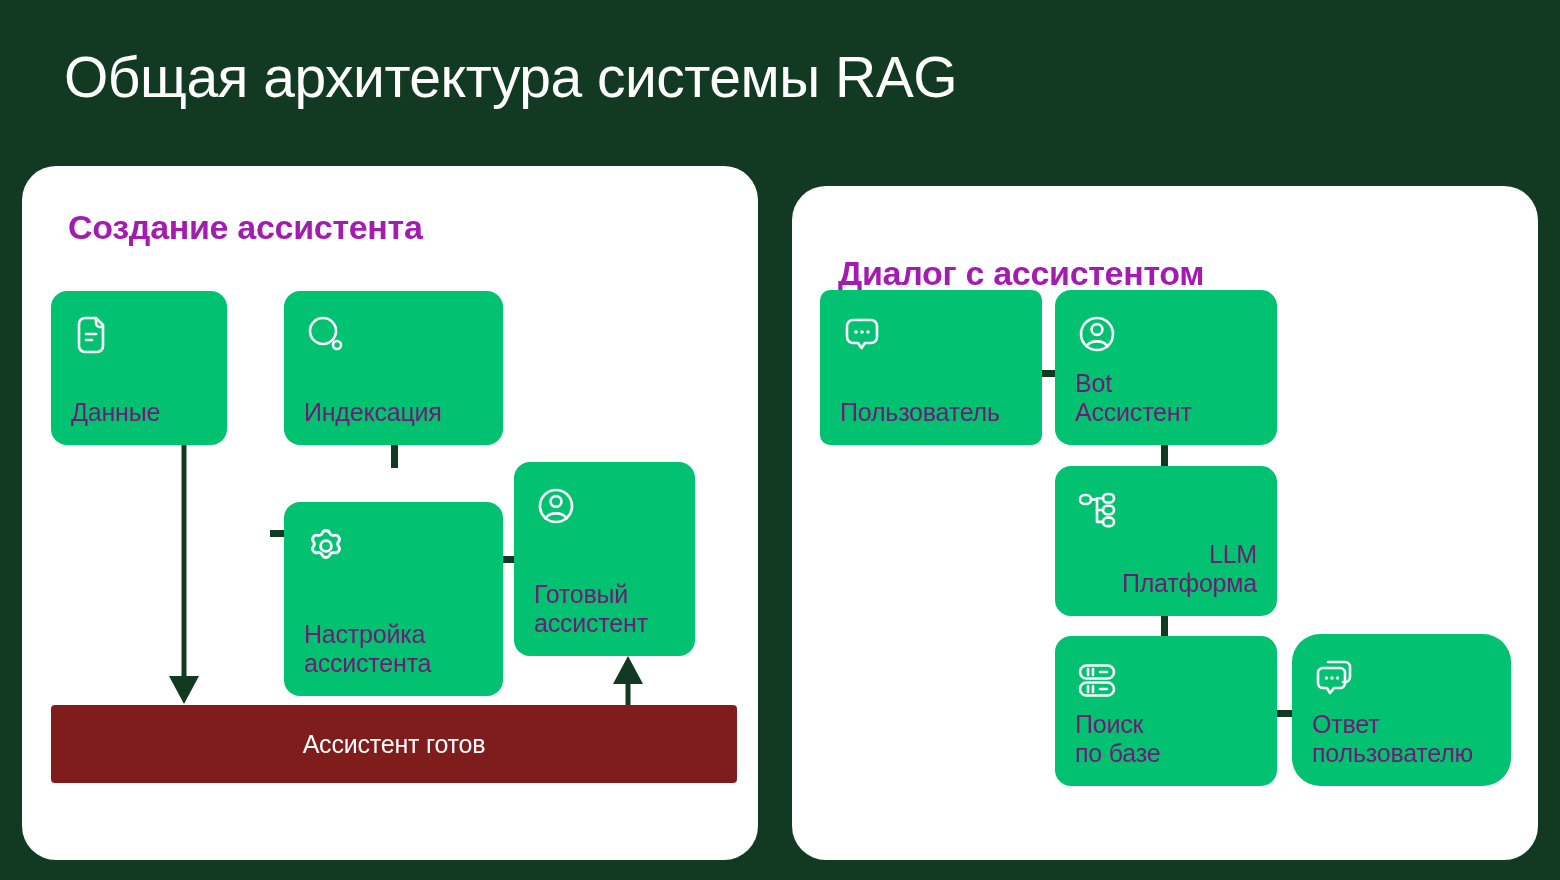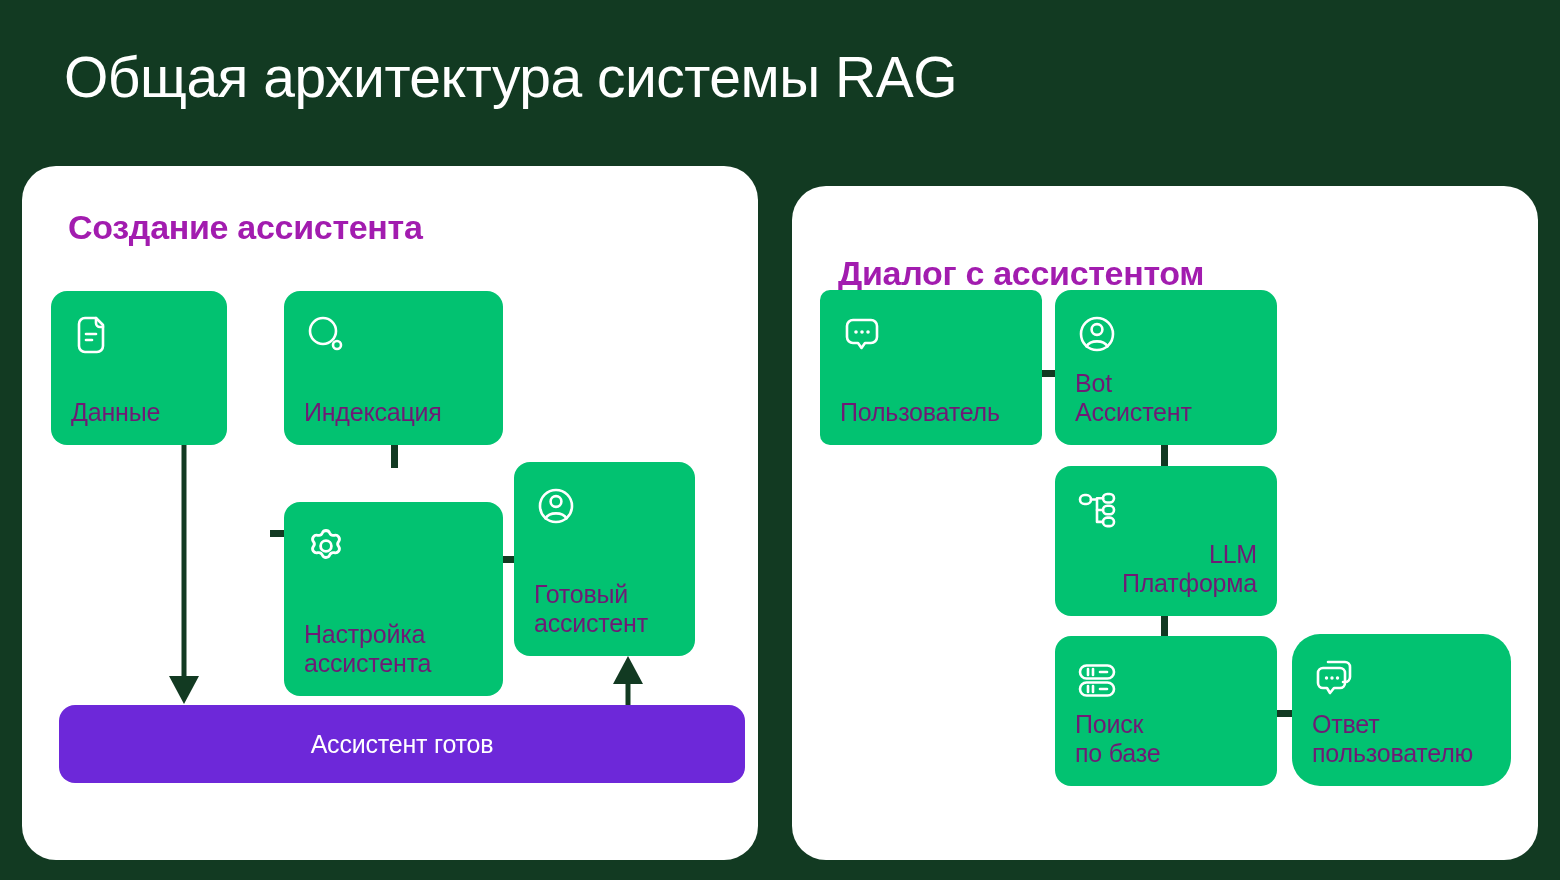--- a/index.html
+++ b/index.html
@@ -80,26 +80,25 @@
   .card-label {
     font-size: 25px;
     line-height: 1.16;
     color: #701a75;
     white-space: pre-line;
     letter-spacing: -0.2px;
   }
 
   .bar {
     position: absolute;
-    background: #6d28d9;
-    border-radius: 16px;
+    background: #7f1d1d;
+    border-radius: 4px;
     display: flex;
     align-items: center;
     justify-content: center;
-    margin-left: 8px;
   }
   .bar-label {
     font-size: 25px;
     color: #ffffff;
     letter-spacing: -0.2px;
   }
 </style>
 </head>
 <body>
 

